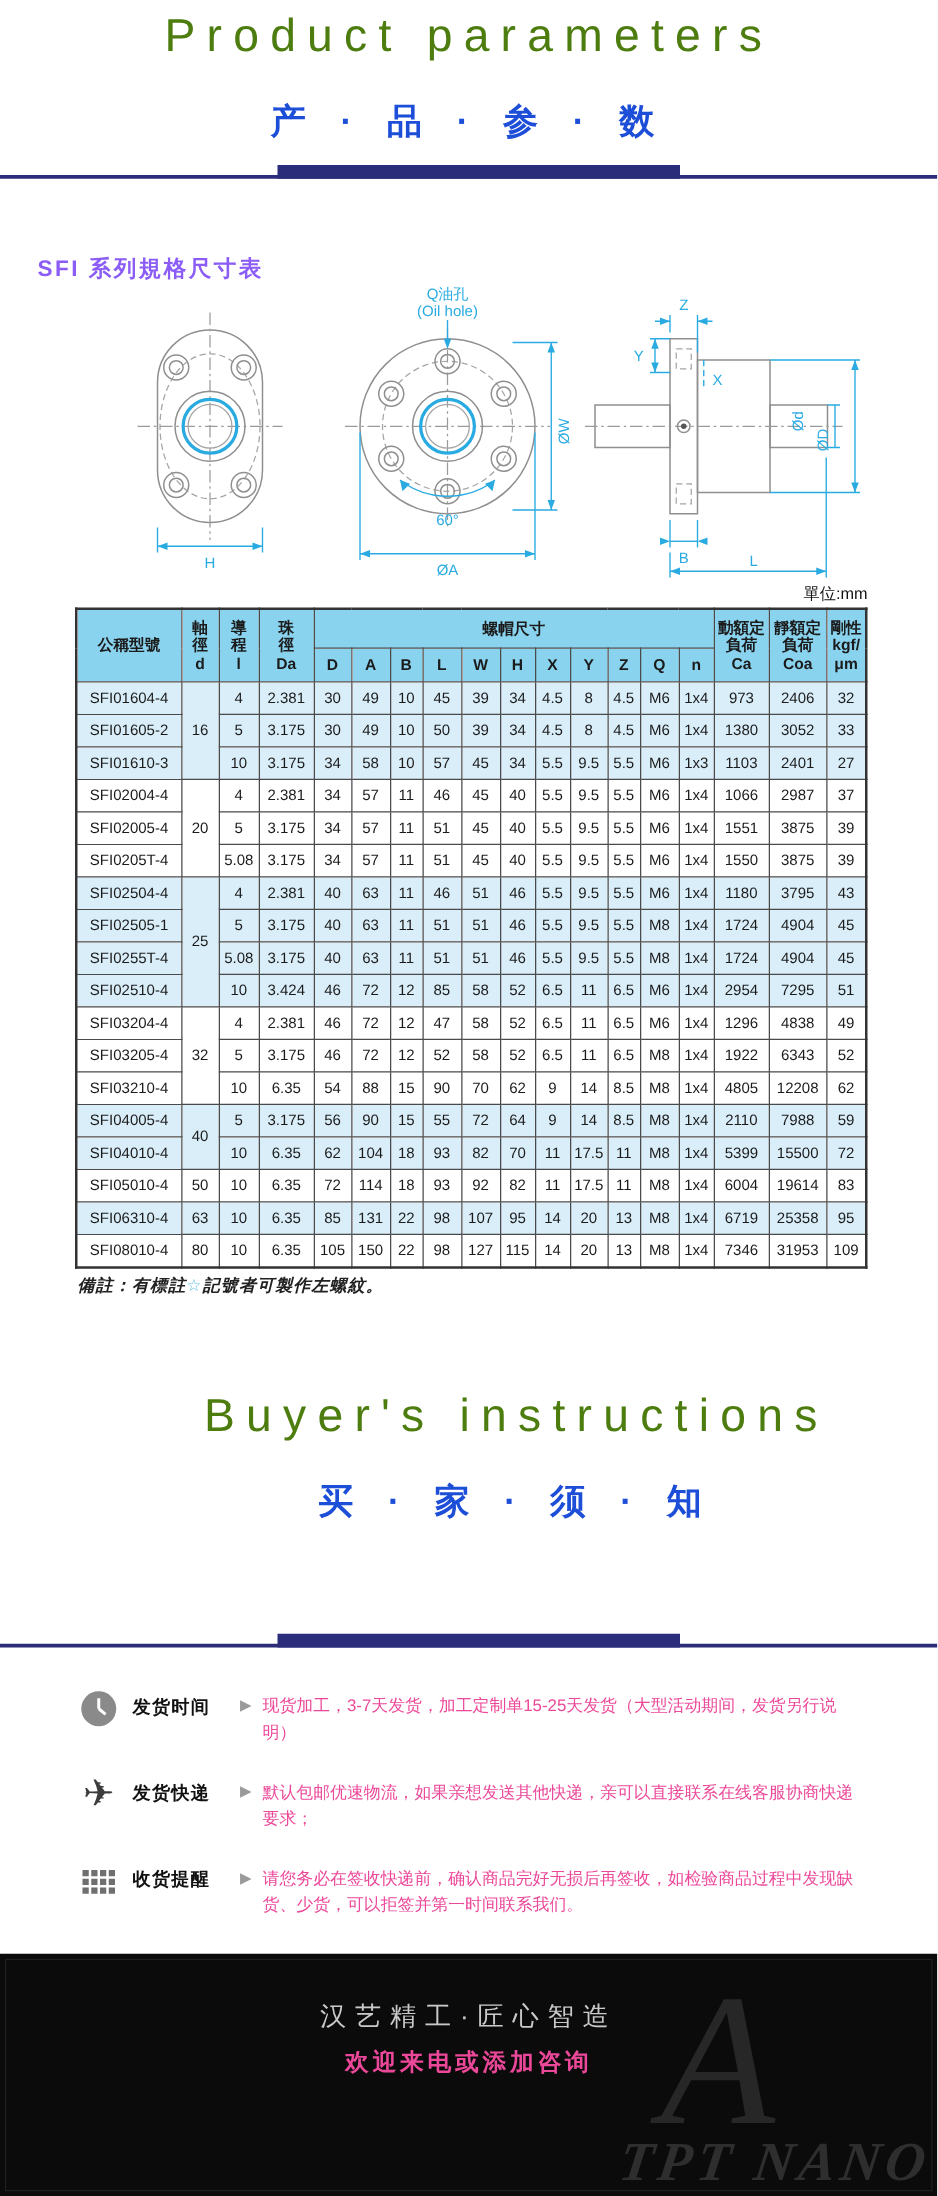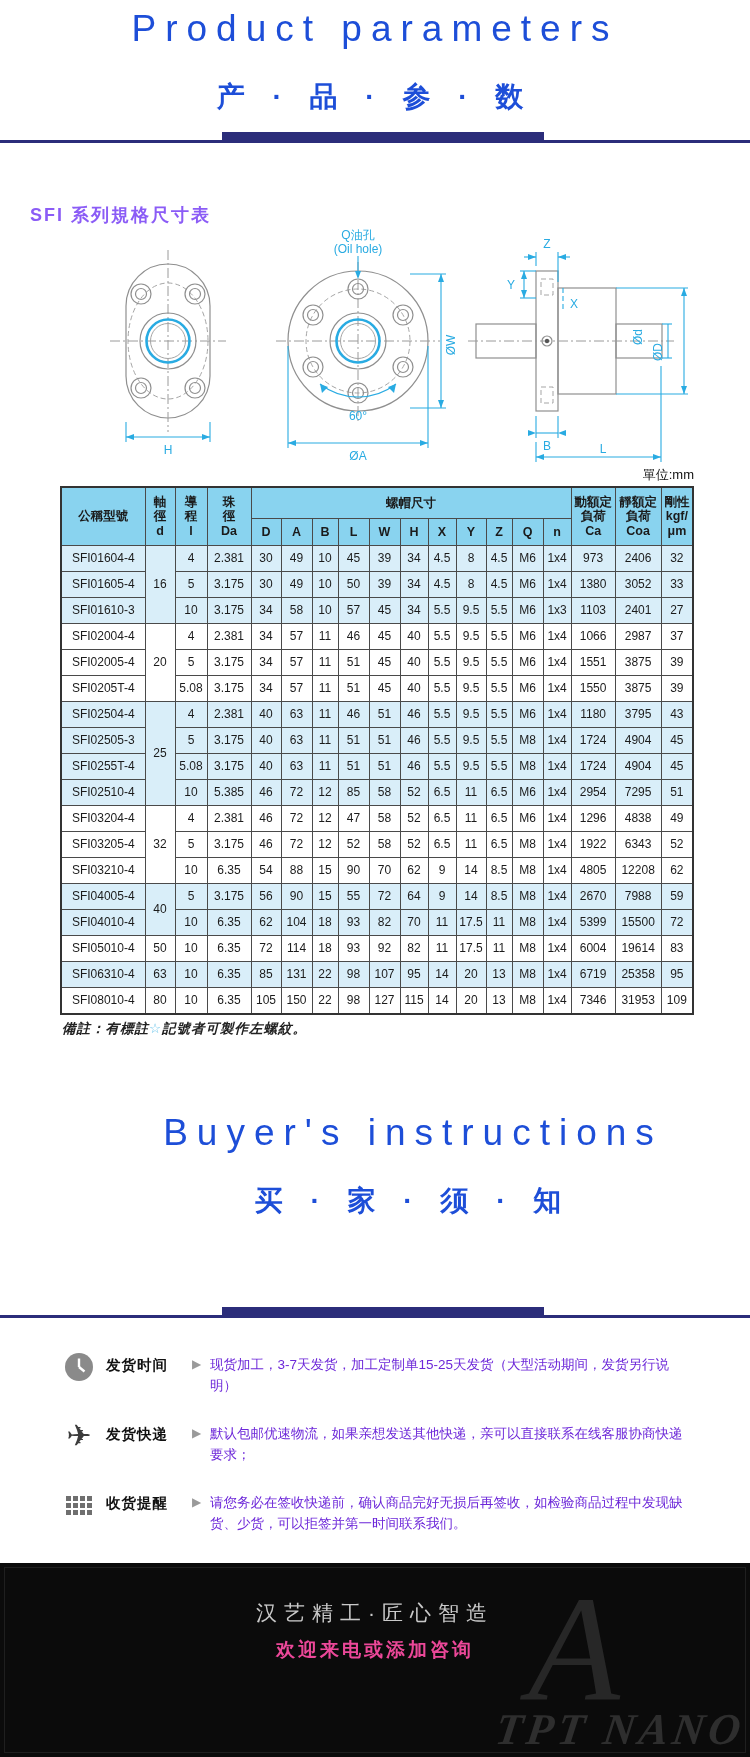--- a/index.html
+++ b/index.html
@@ -1,21 +1,21 @@
 <!DOCTYPE html>
 <html><head>
 <meta charset="utf-8">
 <style>
   html,body{margin:0;padding:0;background:#ffffff;}
   body{font-family:"Liberation Sans","DejaVu Sans",sans-serif;color:#1b1b1b;}
   #page{position:relative;width:750px;height:1757px;background:#fff;overflow:hidden;margin:0 auto;}
 
   
   .sec-head{position:absolute;left:0;width:750px;text-align:center;}
-  .sec-head .en{font-size:37px;font-weight:500;color:#1d4ed8;letter-spacing:9px;}
+  .sec-head .en{font-size:37px;font-weight:500;color:#4d7c0f;letter-spacing:9px;}
   .sec-head .zh{margin-top:28px;font-size:28px;font-weight:700;color:#1d4ed8;letter-spacing:10px;}
   .divider{position:absolute;left:0;width:750px;height:12px;}
   .divider .line{position:absolute;left:0;right:0;bottom:0;height:3px;background:#2b2d7a;}
   .divider .bar{position:absolute;left:222px;width:322px;bottom:0;height:11px;background:#2b2d7a;}
 
   
   #sfi-title{position:absolute;left:30px;top:203px;font-size:18px;font-weight:700;color:#8b5cf6;letter-spacing:2px;}
   #unit-label{position:absolute;right:56px;top:466px;font-size:13px;color:#111;}
 
   
@@ -43,21 +43,21 @@
   
   #note{position:absolute;left:62px;top:1020px;font-size:13.5px;font-weight:700;color:#222;letter-spacing:1px;font-style:italic;}
   #note .note-star{color:#6cc4ea;font-weight:400;}
 
   
   #info{position:absolute;left:0;top:1352px;width:750px;}
   .info-row{display:flex;align-items:flex-start;padding:0 58px 0 62px;margin-bottom:24px;}
   .info-icon{width:34px;flex:0 0 34px;display:flex;justify-content:center;margin-top:0;}
   .info-label{flex:0 0 86px;font-size:14.5px;font-weight:700;color:#111;margin-left:10px;margin-top:4px;letter-spacing:1px;}
   .info-arrow{flex:0 0 18px;color:#9a9a9a;font-size:12px;margin-top:5px;}
-  .info-text{flex:1;font-size:13.5px;color:#6d28d9;line-height:1.55;margin-top:3px;}
+  .info-text{flex:1;font-size:13.5px;color:#ec4899;line-height:1.55;margin-top:3px;}
   .plane{font-size:30px;color:#3c3c3c;line-height:1;}
   .grid-icon{display:grid;grid-template-columns:repeat(4,5px);grid-auto-rows:5px;gap:2px;margin-top:6px;}
   .grid-icon span{background:#6f6f6f;display:block;}
 
   
   #footer{position:absolute;left:0;top:1563px;width:750px;height:194px;background:#0b0b0b;overflow:hidden;}
   #footer .inner{position:absolute;inset:4px;border:1px solid #1f1f1f;}
   .f-tagline{position:absolute;top:36px;width:100%;text-align:center;color:#c9c9c9;
     font-size:21px;letter-spacing:7px;}
   .f-contact{position:absolute;top:74px;width:100%;text-align:center;color:#ec4899;
@@ -286,21 +286,21 @@
             <td>4.5</td>
             <td>8</td>
             <td>4.5</td>
             <td>M6</td>
             <td>1x4</td>
             <td>973</td>
             <td>2406</td>
             <td>32</td>
           </tr>
           <tr class="blue">
-            <td class="model-cell">SFI01605-4</td>
+            <td class="model-cell">SFI01605-2</td>
             <td>5</td>
             <td>3.175</td>
             <td>30</td>
             <td>49</td>
             <td>10</td>
             <td>50</td>
             <td>39</td>
             <td>34</td>
             <td>4.5</td>
             <td>8</td>
@@ -402,21 +402,21 @@
             <td>5.5</td>
             <td>9.5</td>
             <td>5.5</td>
             <td>M6</td>
             <td>1x4</td>
             <td>1180</td>
             <td>3795</td>
             <td>43</td>
           </tr>
           <tr class="blue">
-            <td class="model-cell">SFI02505-3</td>
+            <td class="model-cell">SFI02505-1</td>
             <td>5</td>
             <td>3.175</td>
             <td>40</td>
             <td>63</td>
             <td>11</td>
             <td>51</td>
             <td>51</td>
             <td>46</td>
             <td>5.5</td>
             <td>9.5</td>
@@ -442,21 +442,21 @@
             <td>5.5</td>
             <td>M8</td>
             <td>1x4</td>
             <td>1724</td>
             <td>4904</td>
             <td>45</td>
           </tr>
           <tr class="blue">
             <td class="model-cell">SFI02510-4</td>
             <td>10</td>
-            <td>5.385</td>
+            <td>3.424</td>
             <td>46</td>
             <td>72</td>
             <td>12</td>
             <td>85</td>
             <td>58</td>
             <td>52</td>
             <td>6.5</td>
             <td>11</td>
             <td>6.5</td>
             <td>M6</td>
@@ -532,21 +532,21 @@
             <td>90</td>
             <td>15</td>
             <td>55</td>
             <td>72</td>
             <td>64</td>
             <td>9</td>
             <td>14</td>
             <td>8.5</td>
             <td>M8</td>
             <td>1x4</td>
-            <td>2670</td>
+            <td>2110</td>
             <td>7988</td>
             <td>59</td>
           </tr>
           <tr class="blue">
             <td class="model-cell">SFI04010-4</td>
             <td>10</td>
             <td>6.35</td>
             <td>62</td>
             <td>104</td>
             <td>18</td>

